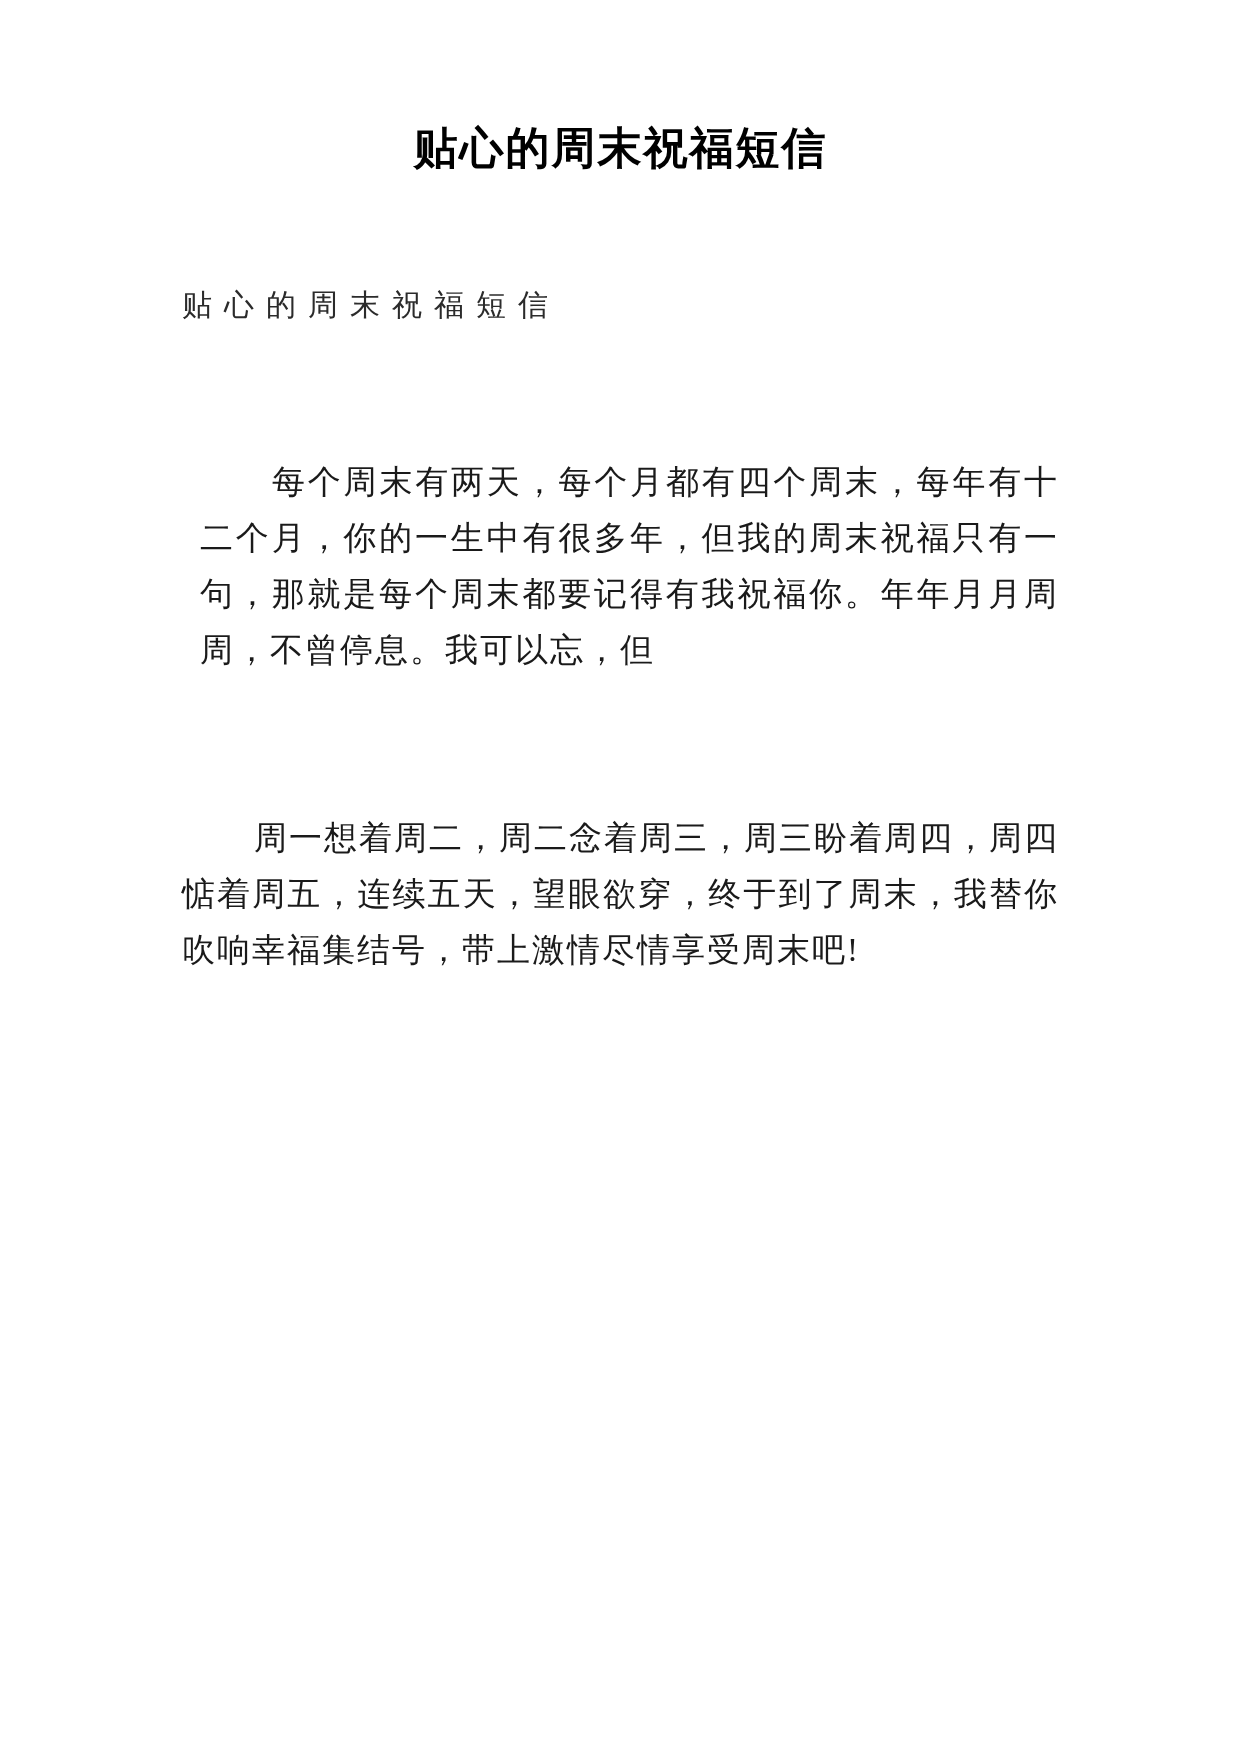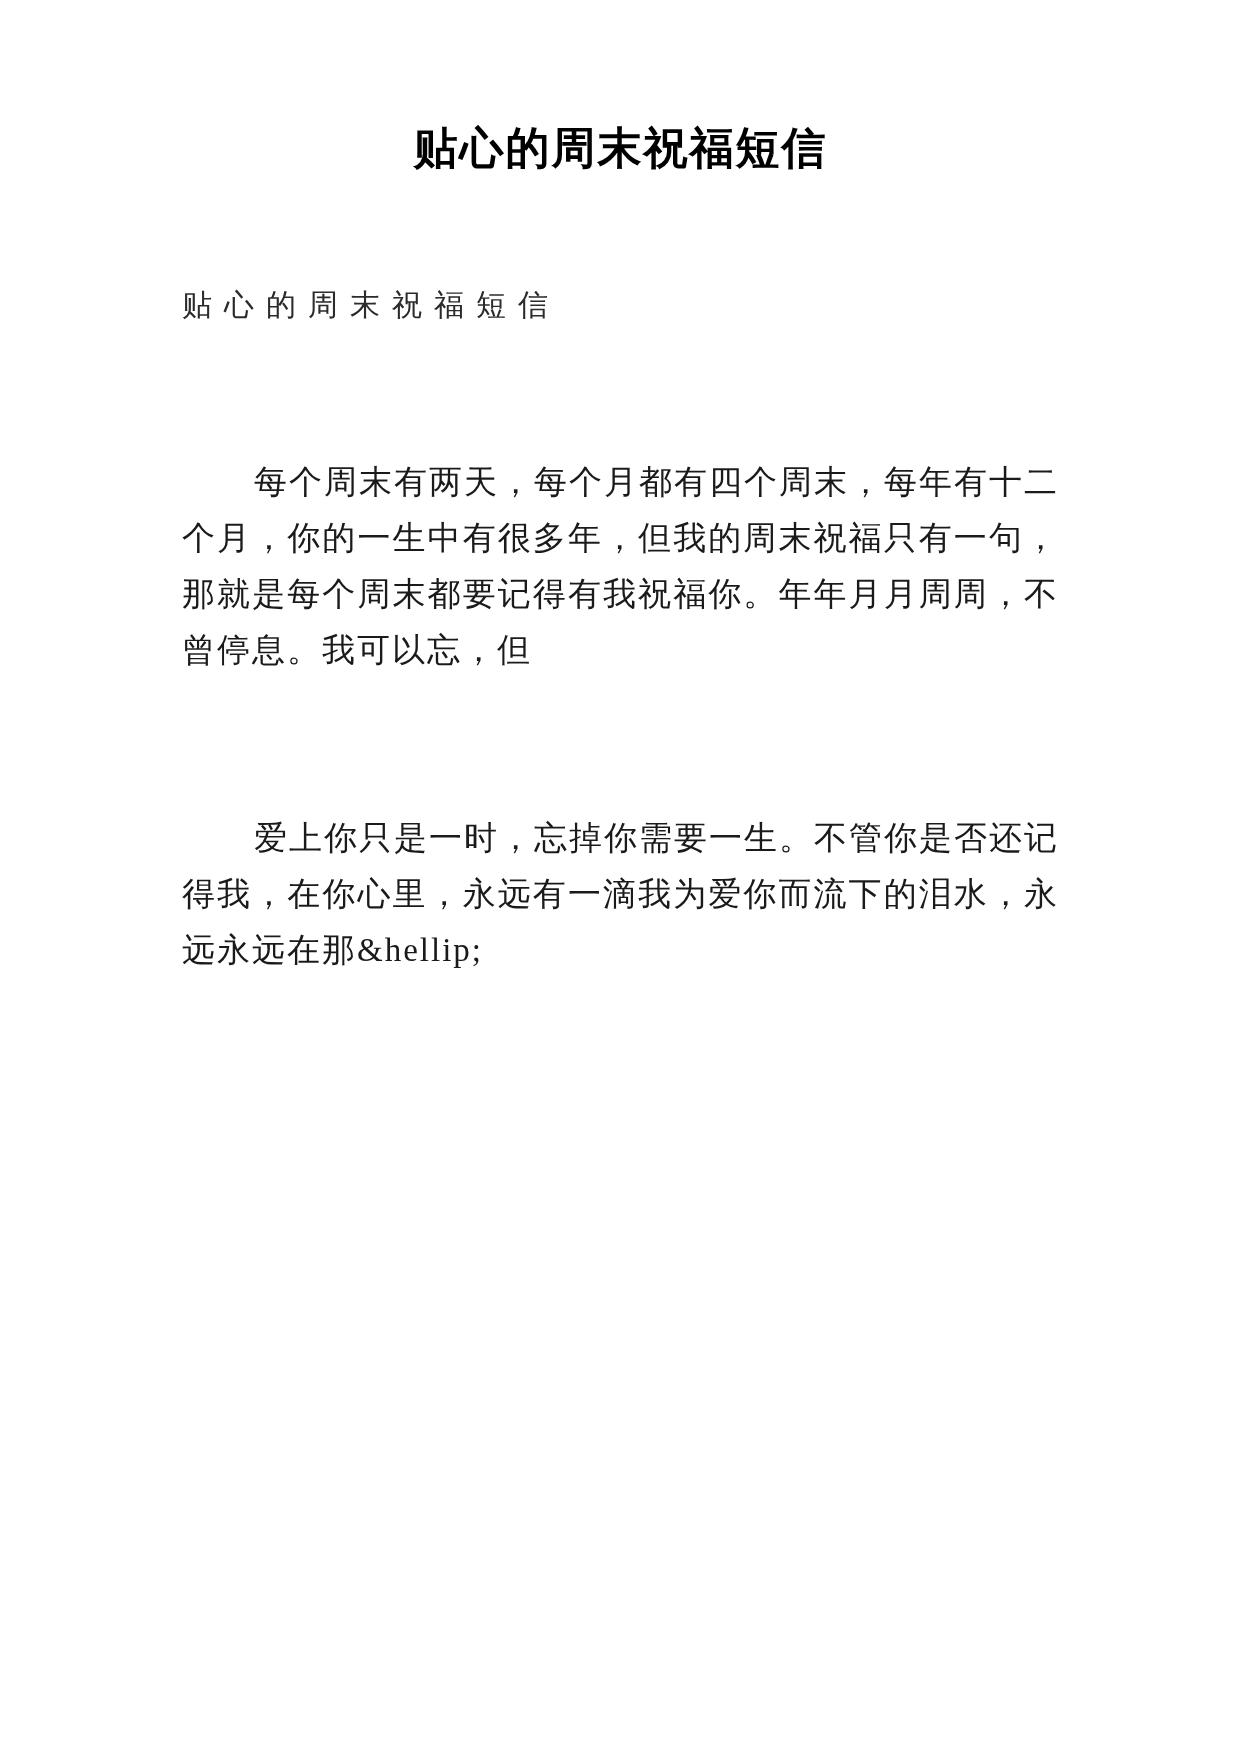--- a/index.html
+++ b/index.html
@@ -42,28 +42,29 @@
     margin: 0 0 132px 0;
     font-size: 33px;
     line-height: 56px;
     letter-spacing: 2px;
     text-indent: 72px;
     text-align: justify;
     color: #1a1a1a;
   }
   .para.first {
     margin-top: 128px;
+    margin-left: 18px;
   }
 </style>
 </head>
 <body>
 
 <div class="page">
   <h1 class="doc-title">贴心的周末祝福短信</h1>
 
   <div class="doc-subtitle">贴心的周末祝福短信</div>
 
   <p class="para first">每个周末有两天，每个月都有四个周末，每年有十二个月，你的一生中有很多年，但我的周末祝福只有一句，那就是每个周末都要记得有我祝福你。年年月月周周，不曾停息。我可以忘，但</p>
 
 
+  <p class="para">周一想着周二，周二念着周三，周三盼着周四，周四惦着周五，连续五天，望眼欲穿，终于到了周末，我替你吹响幸福集结号，带上激情尽情享受周末吧!</p>
 
-  <p class="para">爱上你只是一时，忘掉你需要一生。不管你是否还记得我，在你心里，永远有一滴我为爱你而流下的泪水，永远永远在那&amp;hellip;</p>
 </div>
 
 </body></html>

